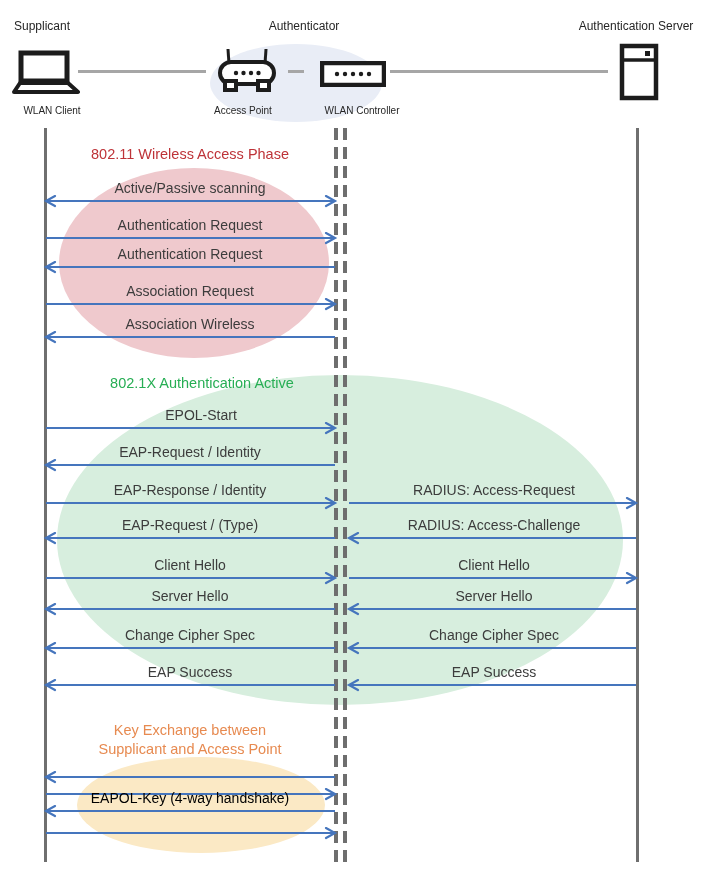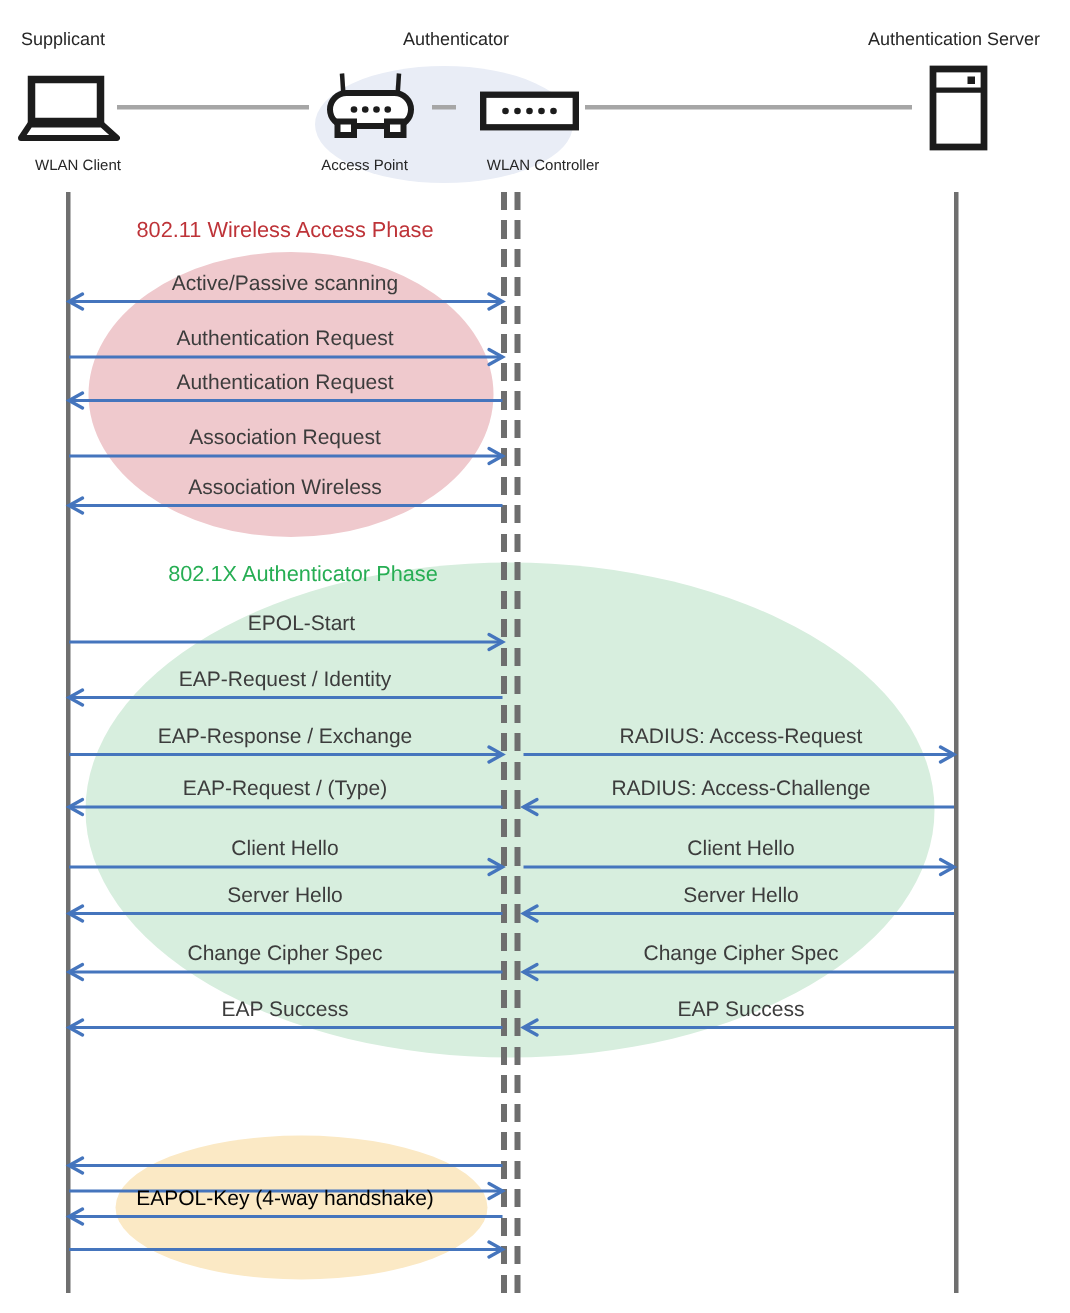--- a/index.html
+++ b/index.html
@@ -111,22 +111,24 @@
   <div class="node-label nl-client" style="color: rgb(38, 38, 38);">WLAN Client</div>
   <div class="node-label nl-ap" style="color: rgb(38, 38, 38);">Access Point</div>
   <div class="node-label nl-controller" style="color: rgb(38, 38, 38);">WLAN Controller</div>
 
   <div class="lifeline ll-client" style="background: rgb(111, 111, 111);"></div>
   <div class="dashline dl-left" style="background: repeating-linear-gradient(rgb(110, 110, 110) 0px, rgb(110, 110, 110) 12px, transparent 12px, transparent 19px);"></div>
   <div class="dashline dl-right" style="background: repeating-linear-gradient(rgb(110, 110, 110) 0px, rgb(110, 110, 110) 12px, transparent 12px, transparent 19px);"></div>
   <div class="lifeline ll-server" style="background: rgb(111, 111, 111);"></div>
 
   <div class="phase-title pt-1" style="color: rgb(190, 51, 56);">802.11 Wireless Access Phase</div>
-  <div class="phase-title pt-2" style="color: rgb(39, 174, 84);">802.1X Authenticator Phase</div>
+  <div class="phase-title pt-2" style="color: rgb(39, 174, 84);">802.1X Authentication Active</div>
   <div class="phase-title pt-3" style="color: rgb(231, 138, 80);">
+    <div>Key Exchange between</div>
+    <div>Supplicant and Access Point</div>
   </div>
 
   <svg id="arrows" width="713" height="875">
     <defs>
       <marker id="ah" markerWidth="14" markerHeight="13" refX="11" refY="6.5" orient="auto-start-reverse" markerUnits="userSpaceOnUse">
         <path d="M2,1.5 L11,6.5 L2,11.5" fill="none" stroke-width="2.2" stroke-linecap="round" stroke="#4575BD"></path>
       </marker>
     </defs>
     <g id="arrow-lines">
         <line x1="46" x2="335" y1="201" y2="201" stroke="#4575BD" stroke-width="2" marker-end="url(#ah)" marker-start="url(#ah)"></line>
@@ -156,21 +158,21 @@
   </svg>
 
   <div id="labels">
       <div class="msg-label" style="left: 190px; top: 180px; color: rgb(60, 60, 60);">Active/Passive scanning</div>
       <div class="msg-label" style="left: 190px; top: 217px; color: rgb(60, 60, 60);">Authentication Request</div>
       <div class="msg-label" style="left: 190px; top: 246px; color: rgb(60, 60, 60);">Authentication Request</div>
       <div class="msg-label" style="left: 190px; top: 283px; color: rgb(60, 60, 60);">Association Request</div>
       <div class="msg-label" style="left: 190px; top: 316px; color: rgb(60, 60, 60);">Association Wireless</div>
       <div class="msg-label" style="left: 190px; top: 407px; color: rgb(60, 60, 60); padding-left: 22px;">EPOL-Start</div>
       <div class="msg-label" style="left: 190px; top: 444px; color: rgb(60, 60, 60);">EAP-Request / Identity</div>
-      <div class="msg-label" style="left: 190px; top: 482px; color: rgb(60, 60, 60);">EAP-Response / Exchange</div>
+      <div class="msg-label" style="left: 190px; top: 482px; color: rgb(60, 60, 60);">EAP-Response / Identity</div>
       <div class="msg-label" style="left: 494px; top: 482px; color: rgb(60, 60, 60);">RADIUS: Access-Request</div>
       <div class="msg-label" style="left: 190px; top: 517px; color: rgb(60, 60, 60);">EAP-Request / (Type)</div>
       <div class="msg-label" style="left: 494px; top: 517px; color: rgb(60, 60, 60);">RADIUS: Access-Challenge</div>
       <div class="msg-label" style="left: 190px; top: 557px; color: rgb(60, 60, 60);">Client Hello</div>
       <div class="msg-label" style="left: 494px; top: 557px; color: rgb(60, 60, 60);">Client Hello</div>
       <div class="msg-label" style="left: 190px; top: 588px; color: rgb(60, 60, 60);">Server Hello</div>
       <div class="msg-label" style="left: 494px; top: 588px; color: rgb(60, 60, 60);">Server Hello</div>
       <div class="msg-label" style="left: 190px; top: 627px; color: rgb(60, 60, 60);">Change Cipher Spec</div>
       <div class="msg-label" style="left: 494px; top: 627px; color: rgb(60, 60, 60);">Change Cipher Spec</div>
       <div class="msg-label" style="left: 190px; top: 664px; color: rgb(60, 60, 60);">EAP Success</div>

